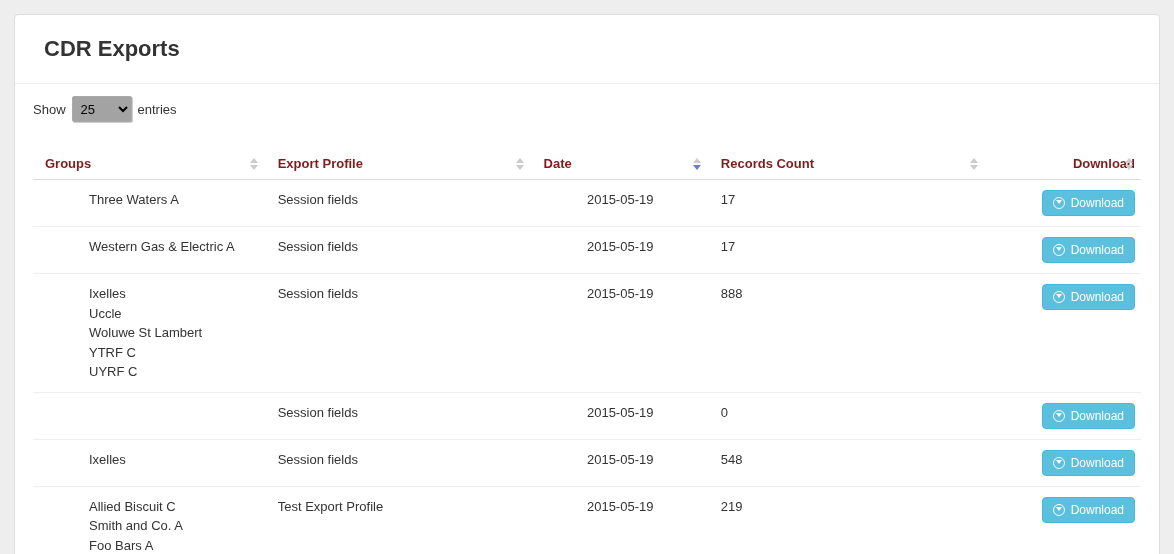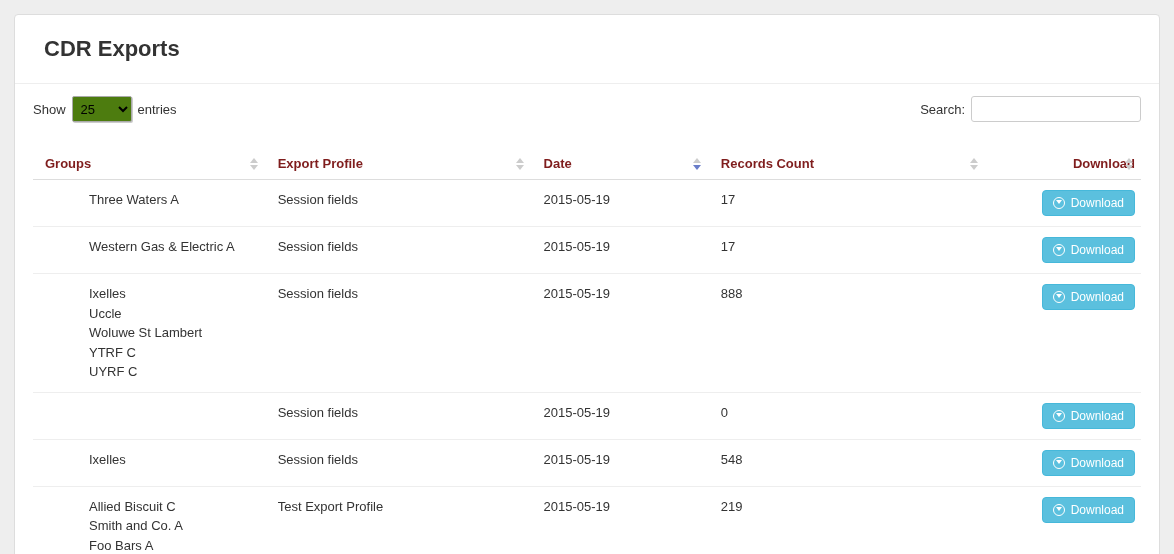--- a/index.html
+++ b/index.html
@@ -43,21 +43,21 @@
     display: flex;
     align-items: center;
     gap: 6px;
   }
   .length-select {
     height: 26px;
     width: 60px;
     padding: 2px 4px;
     border: 1px solid #aaa;
     border-radius: 2px;
-    background: #4d7c0f;
+    background: #a3a3a3;
     box-shadow: 1px 1px 0 rgba(0,0,0,0.2);
     font-size: 13px;
   }
   .search-control {
     display: flex;
     align-items: center;
     gap: 6px;
   }
   .search-input {
     height: 26px;
@@ -103,21 +103,21 @@
   .sort-icons .tri.down.active { border-top-color: #6a7dc9; }
   table.data tbody td {
     padding: 10px 12px;
     border-top: 1px solid #eee;
     vertical-align: top;
     line-height: 1.5;
     color: #333;
   }
   .col-groups { width: 21%; }
   .col-profile { width: 24%; }
-  .col-date { width: 16%; }
+  .col-date { width: 16%; text-align: center; }
   .col-count { width: 25%; }
   .col-download { width: 14%; text-align: right; }
   table.data thead th.col-download,
   table.data tbody td.col-download { text-align: right; padding-right: 6px; }
 
   .btn-download {
     display: inline-flex;
     align-items: center;
     gap: 6px;
     background: #5bc0de;
@@ -159,24 +159,20 @@
       <h1 class="panel-title">CDR Exports</h1>
     </div>
     <div class="panel-body">
 
       <div class="controls">
         <div class="length-control">
           <span>Show</span>
           <select class="length-select" id="length-select"><option value="10">10</option><option value="25" selected="">25</option><option value="50">50</option><option value="100">100</option></select>
           <span>entries</span>
         </div>
-        <div class="search-control">
-          <span>Search:</span>
-          <input type="text" class="search-input" value="" style="">
-        </div>
       </div>
 
       <table class="data">
         <thead>
           <tr>
             <th class="col-groups sortable">
               <span>Groups</span>
               <span class="sort-icons">
                 <span class="tri up"></span>
                   <span class="tri down"></span>

